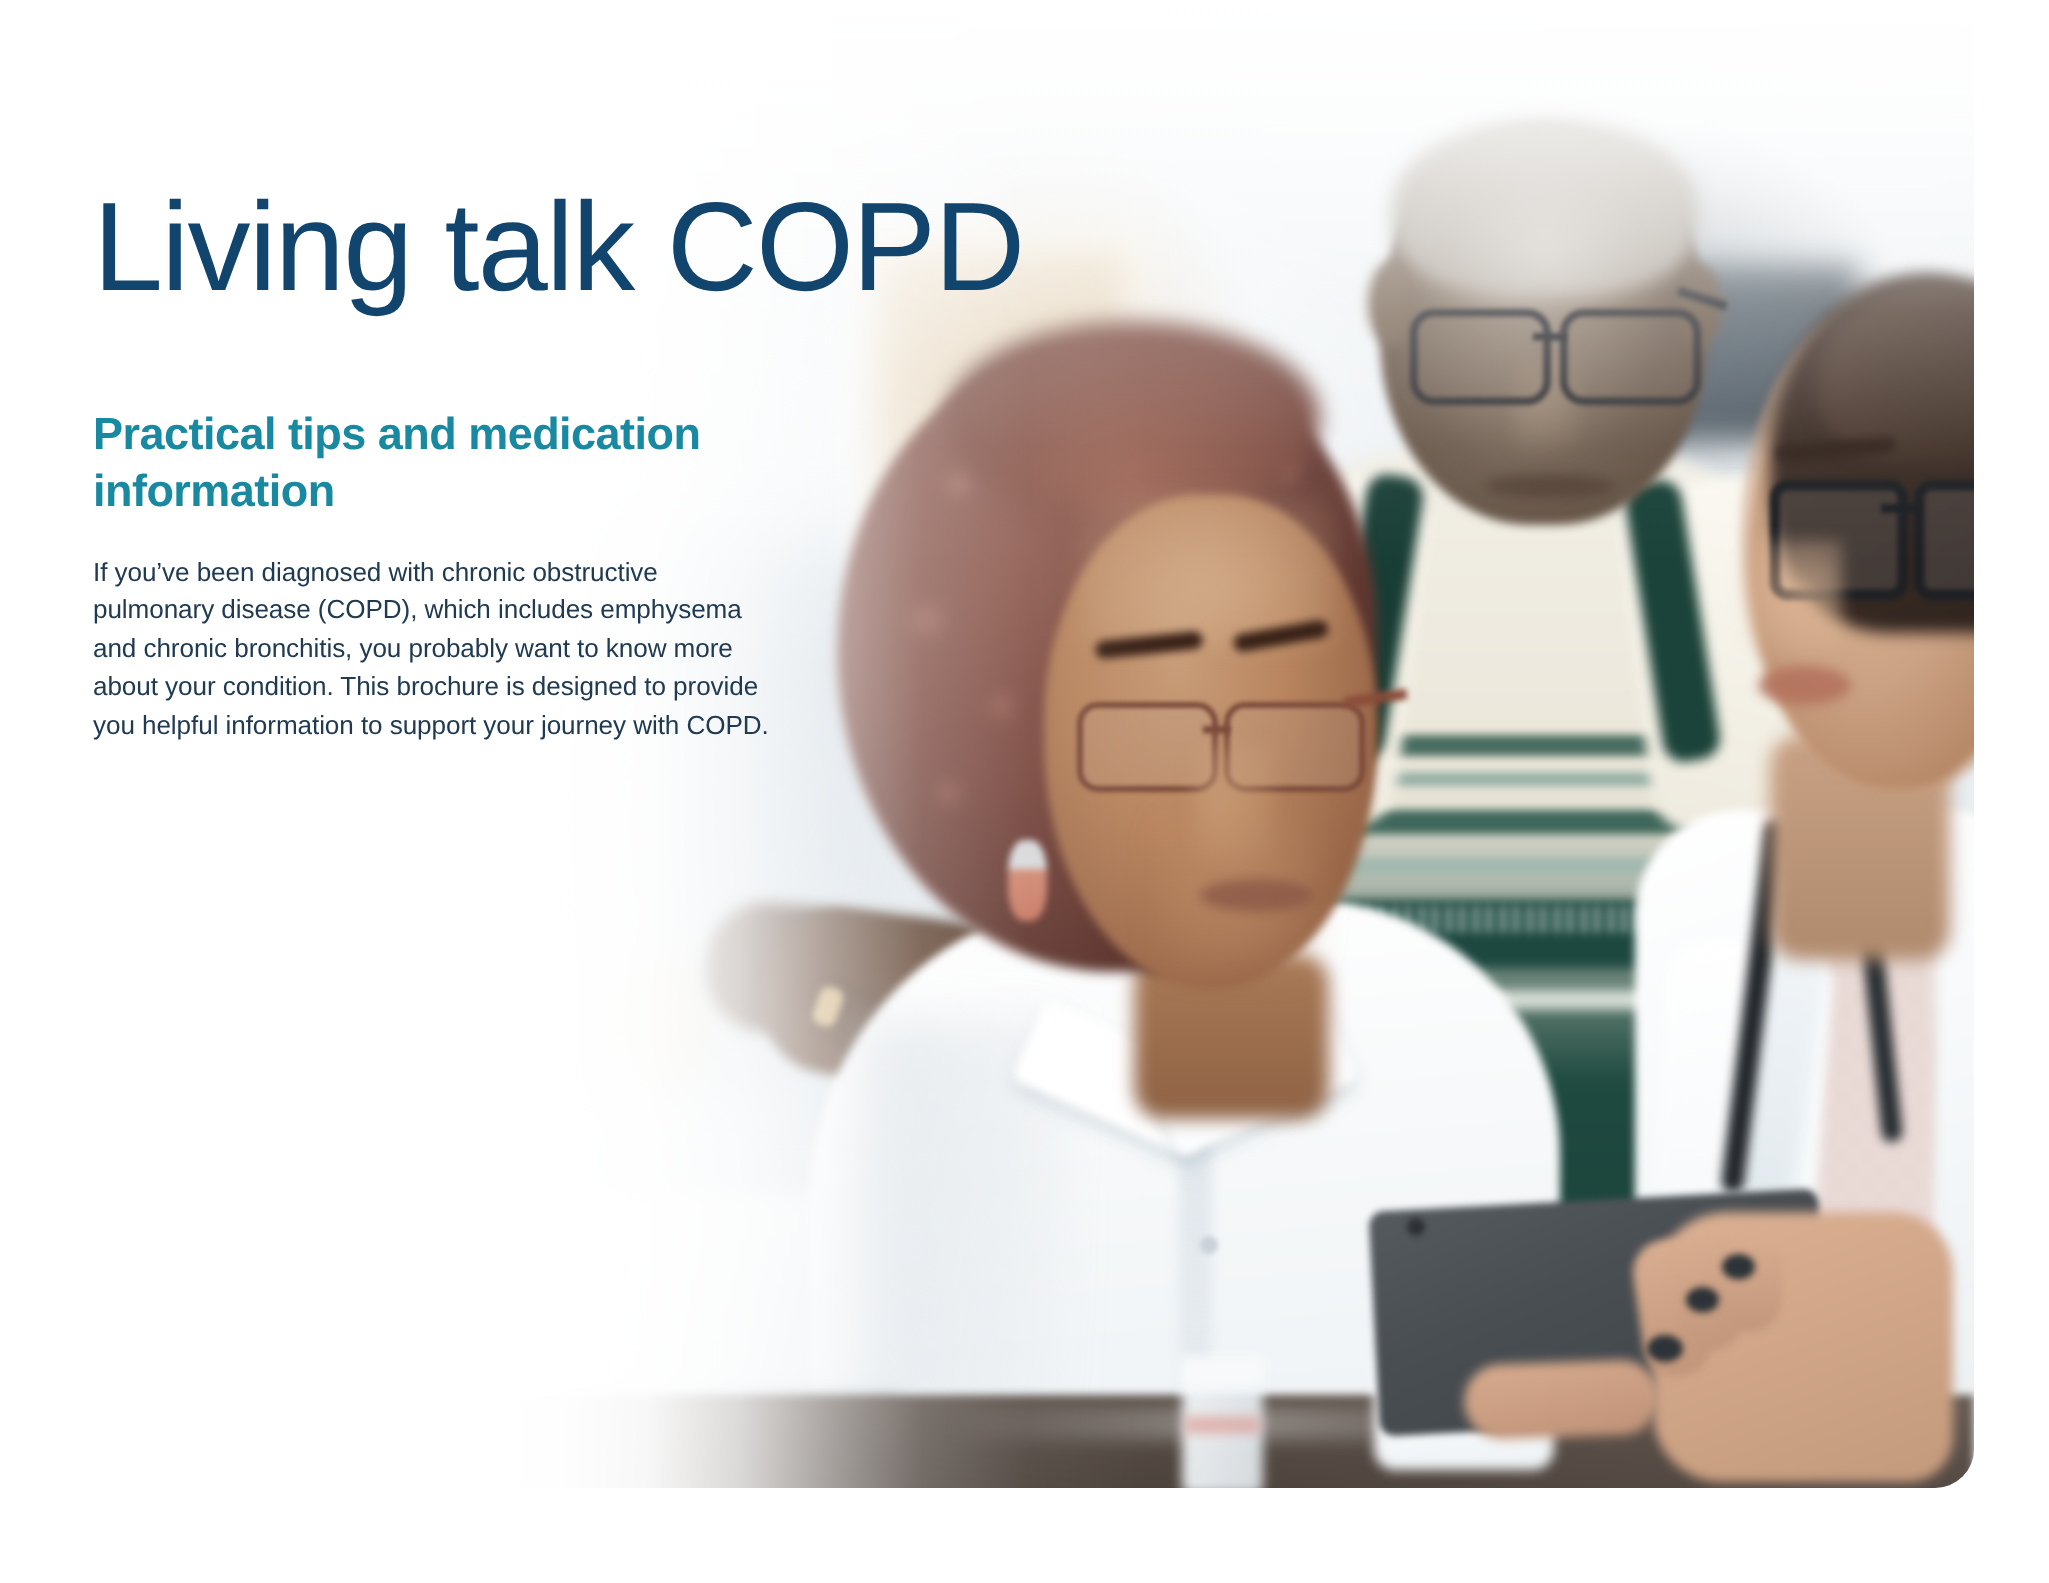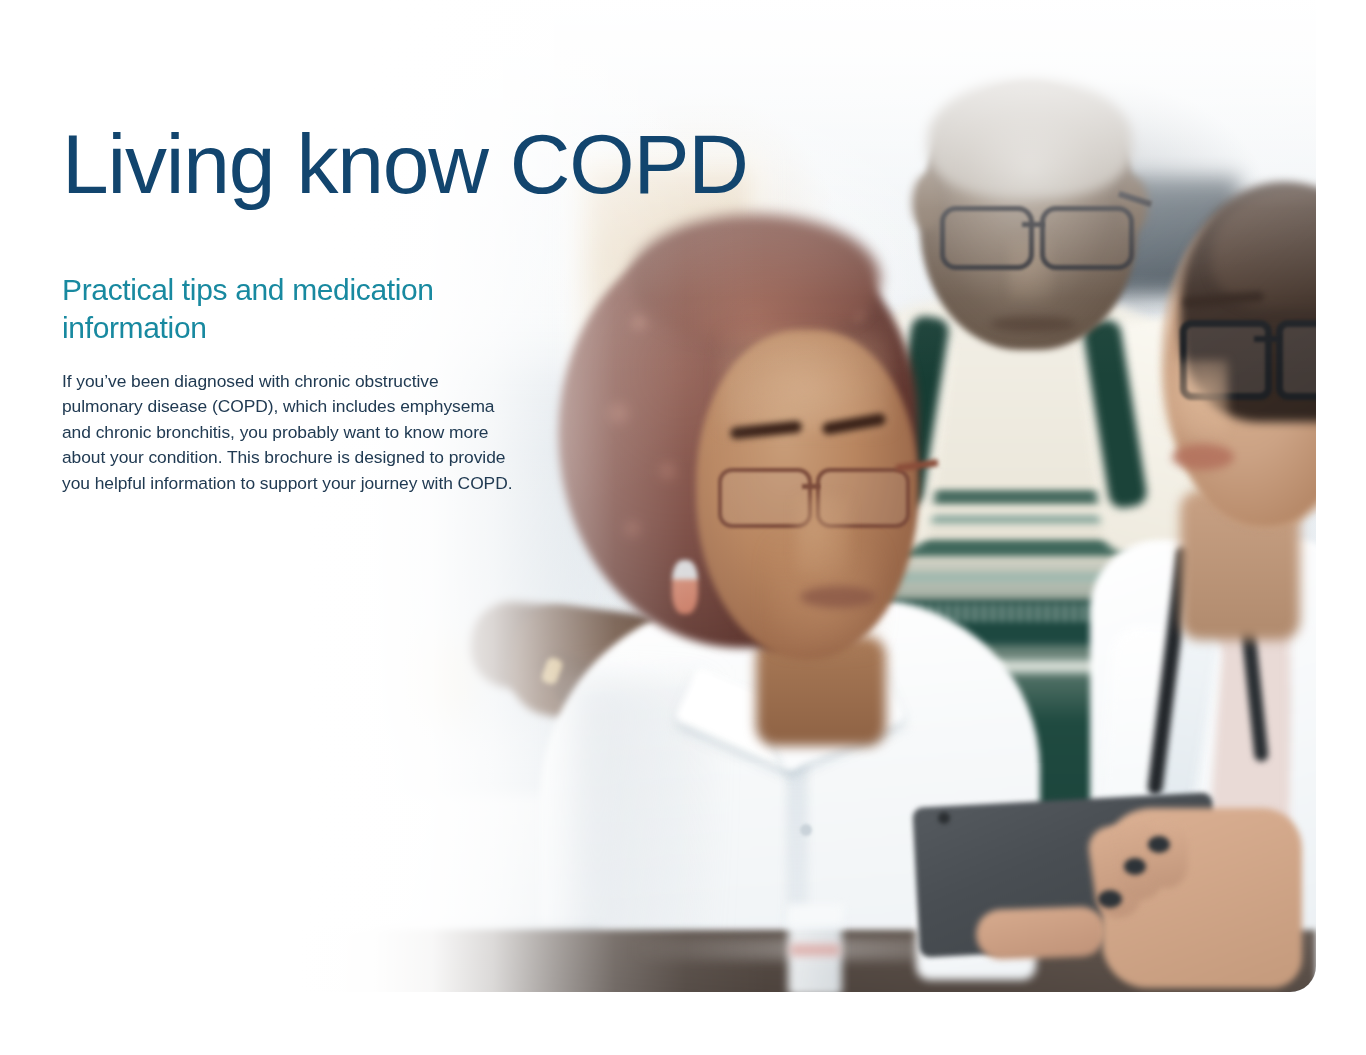--- a/index.html
+++ b/index.html
@@ -549,21 +549,21 @@
     letter-spacing: -1.2px;
     color: #12456e;
     white-space: nowrap;
   }
 
   #subheading {
     margin: 0;
     padding-top: 65px;
     font-size: 30px;
     line-height: 1.26;
-    font-weight: normal;
+    font-weight: bold;
     letter-spacing: -0.35px;
     color: #1889a0;
     max-width: 420px;
   }
 
   .body-para {
     margin: 0;
     font-size: 17.4px;
     line-height: 1.47;
     color: #203a52;
@@ -687,21 +687,21 @@
       <div class="blur d-nail" id="dn2"></div>
       <div class="blur d-nail" id="dn3"></div>
 
       <div id="photo-haze"></div>
       <div id="photo-fade-top"></div>
       <div id="photo-fade-left"></div>
     </div>
   </div>
 
   <div id="text-col">
-    <h1 id="page-title">Living know COPD</h1>
+    <h1 id="page-title">Living talk COPD</h1>
 
     <h2 id="subheading">Practical tips and medication information</h2>
 
     <p class="body-para" id="intro-para">If you’ve been diagnosed with chronic obstructive pulmonary disease (COPD), which includes emphysema and chronic bronchitis, you probably want to know more about your condition. This brochure is designed to provide you helpful information to support your journey with COPD.</p>
 
   </div>
 
 </div>
 
 </body></html>

